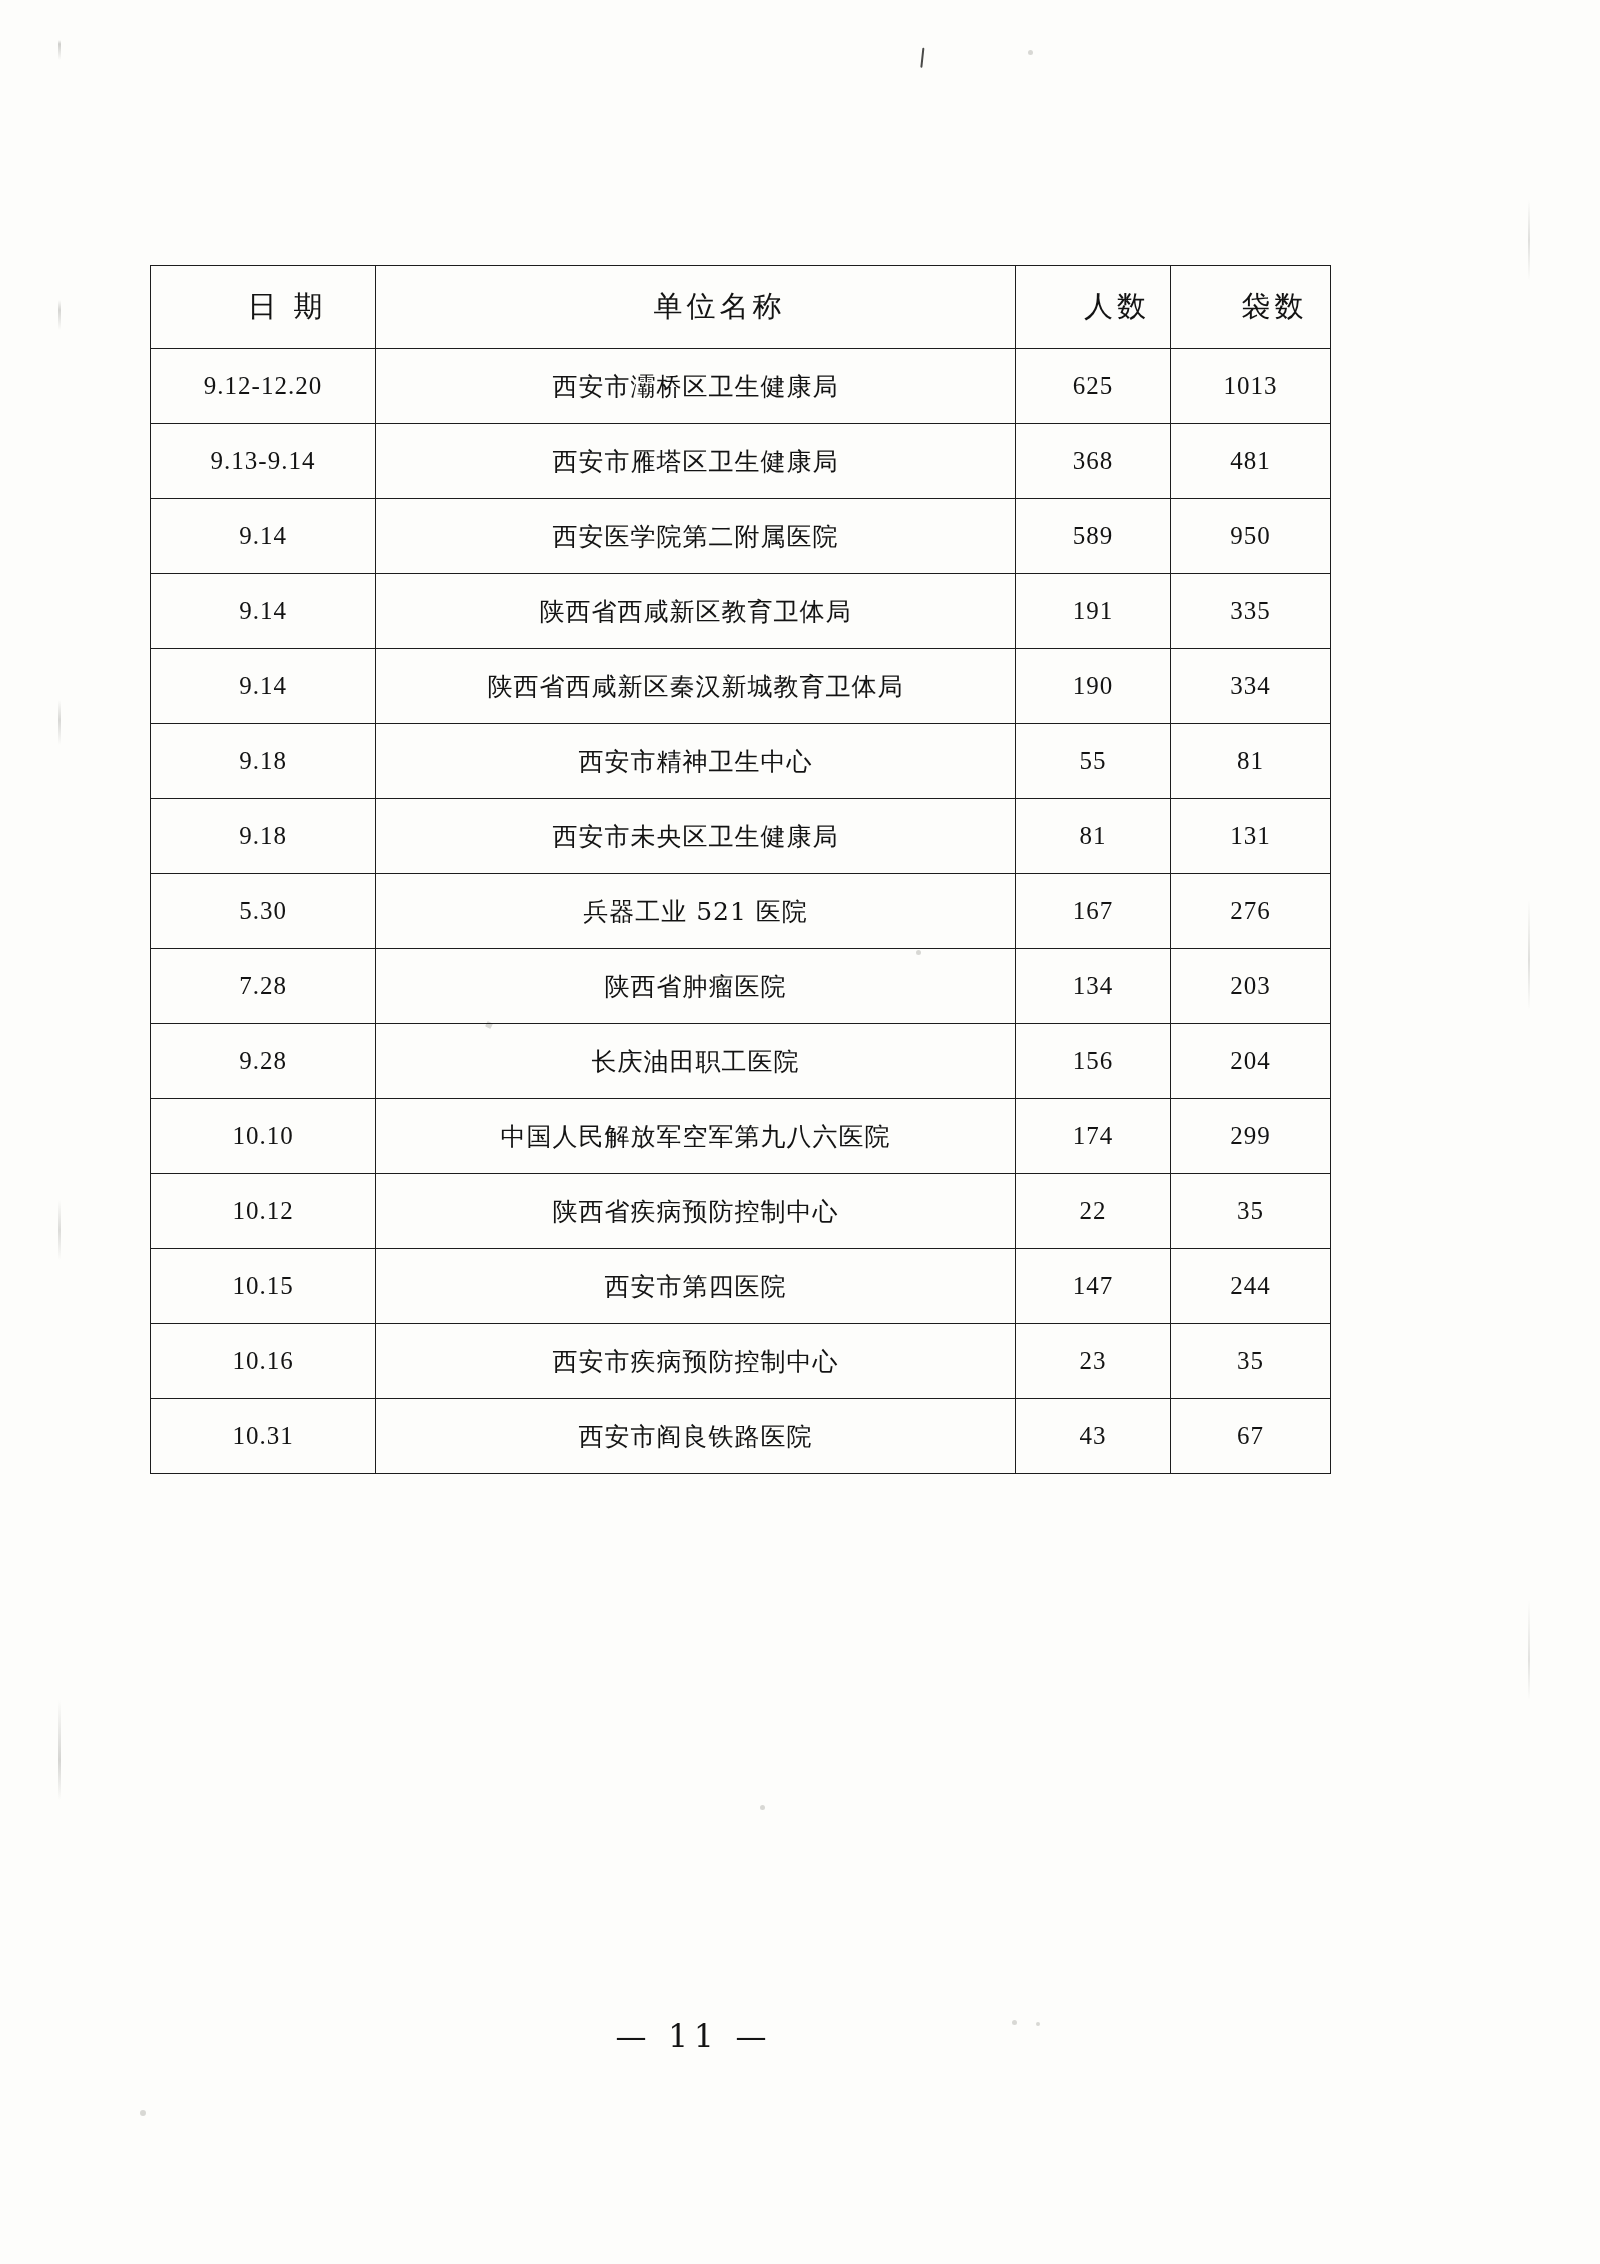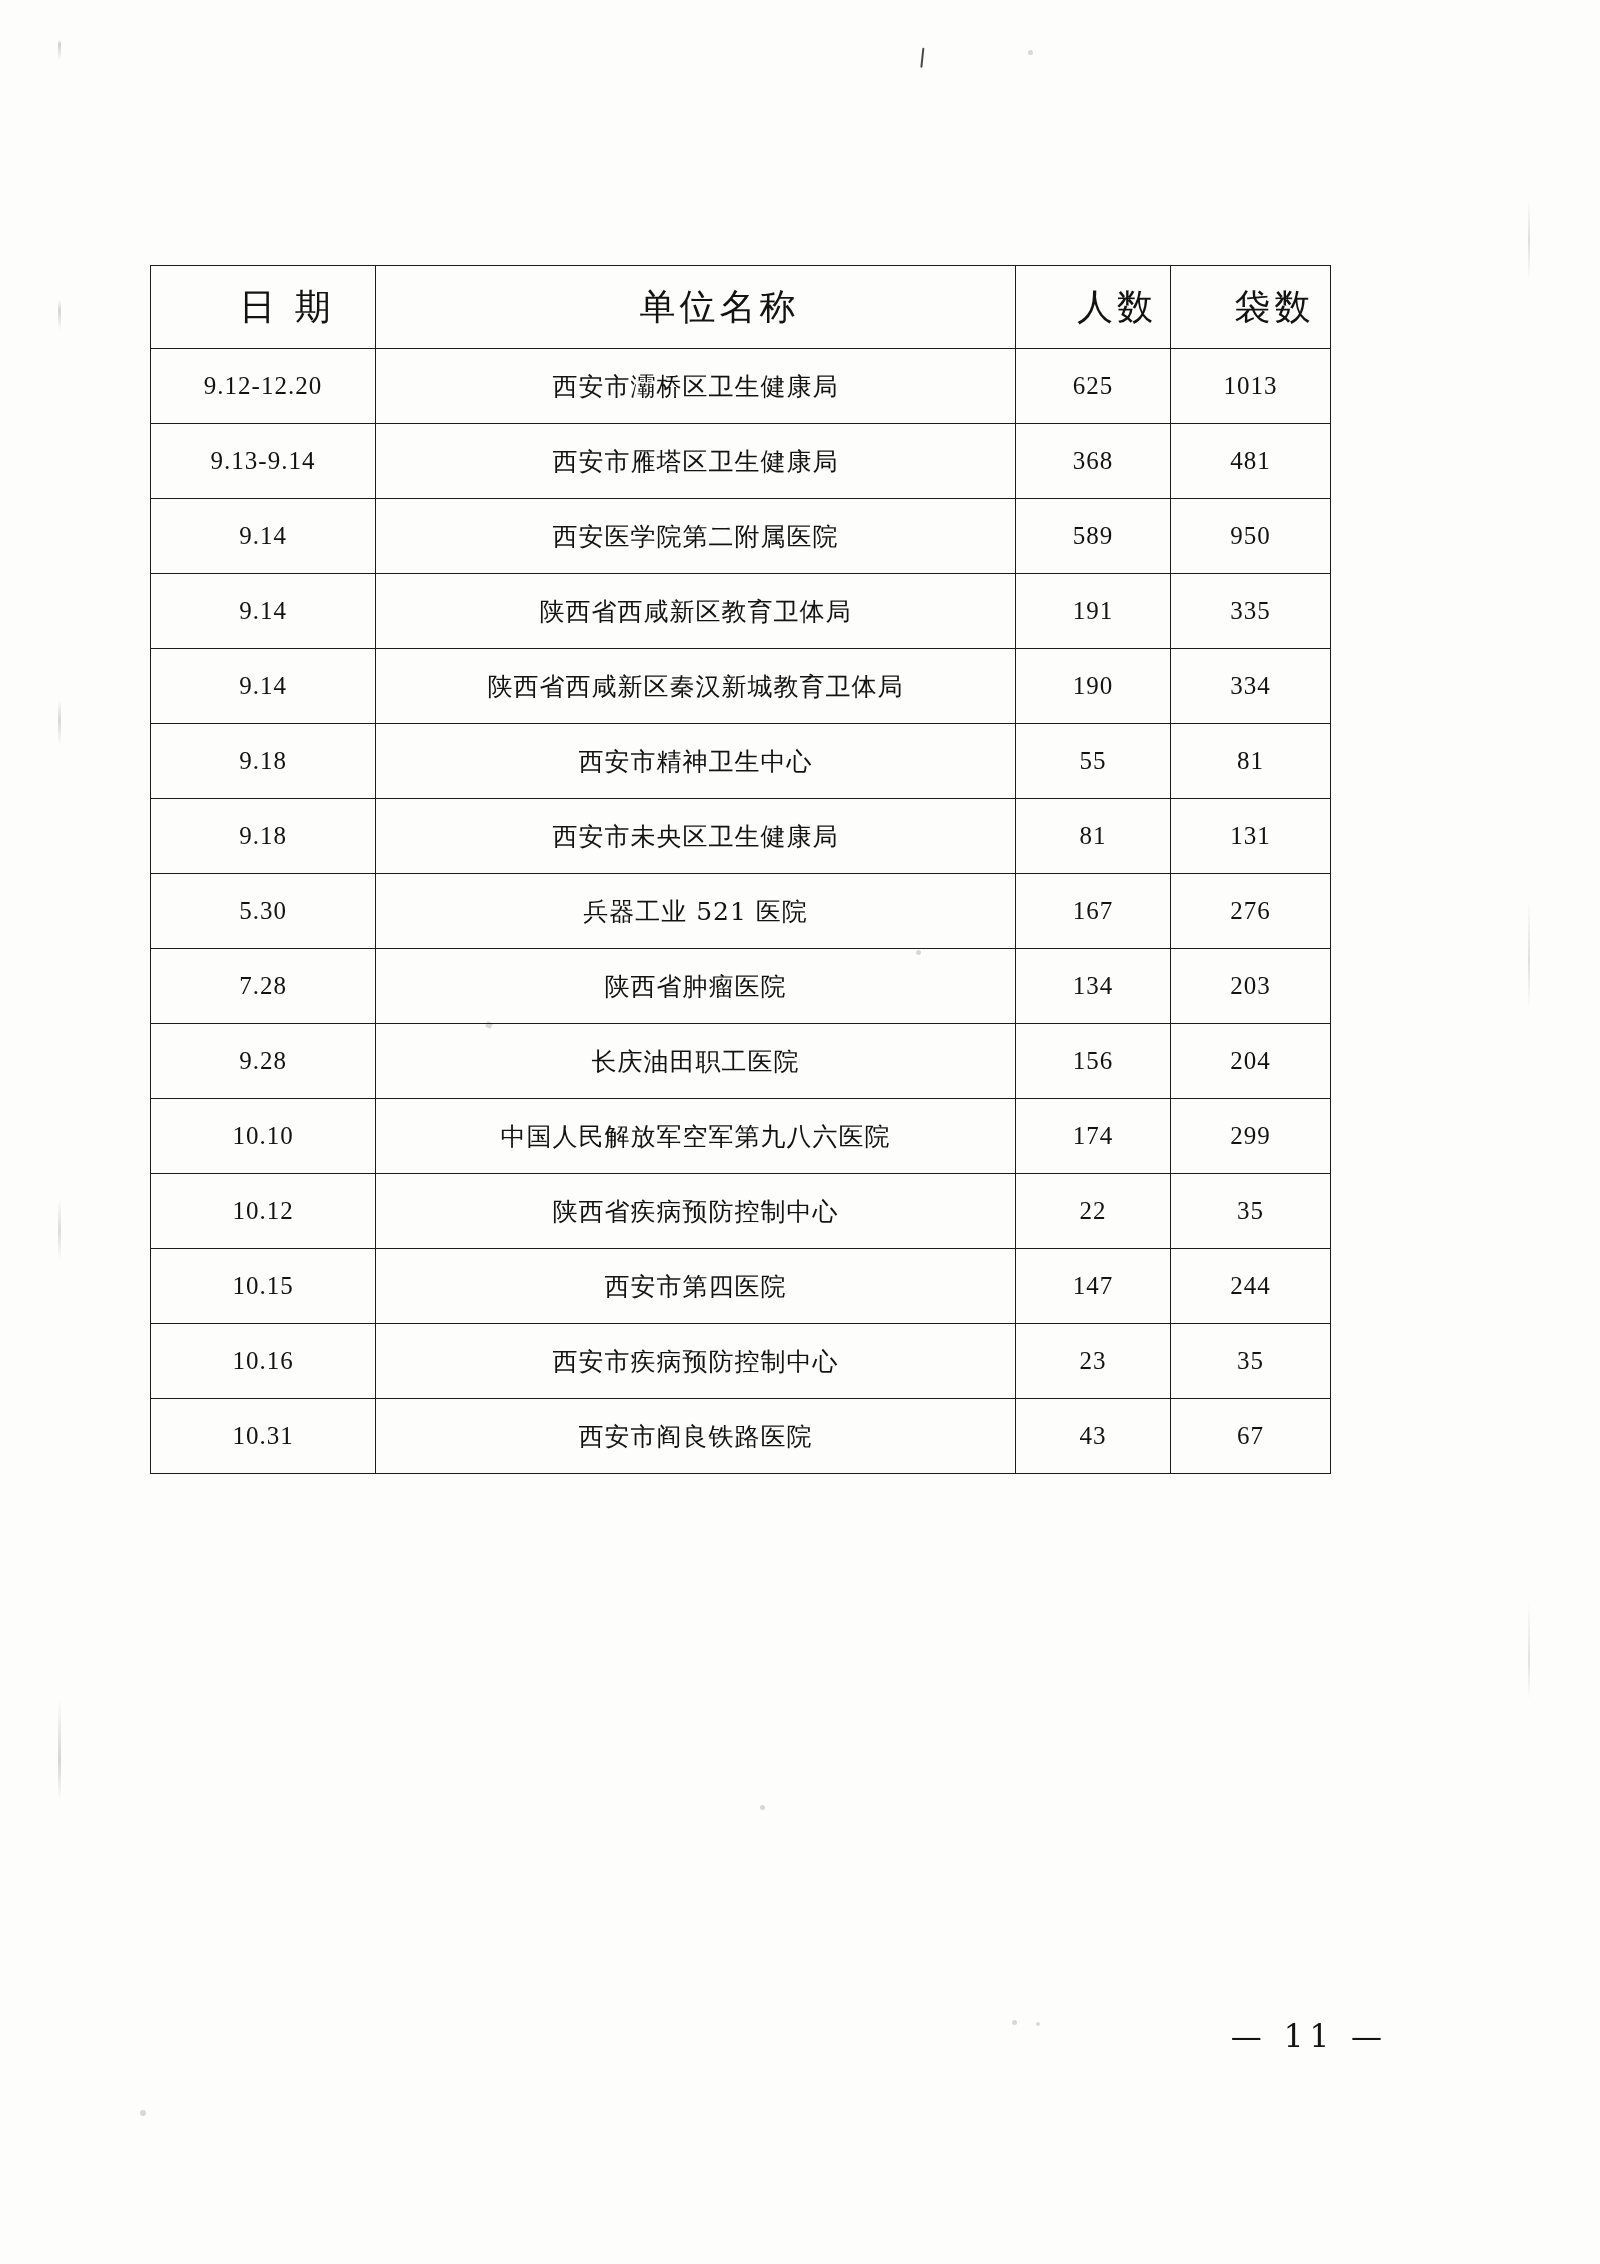--- a/index.html
+++ b/index.html
@@ -99,21 +99,21 @@
     vertical-align: middle;
     padding: 0;
     height: 74px;
     font-weight: normal;
     font-size: 25px;
     letter-spacing: 1px;
     color: #131313;
   }
   table.report th {
     height: 82px;
-    font-size: 36px;
+    font-size: 29px;
     letter-spacing: 4px;
     padding-left: 48px;
   }
   col.c-date   { width: 225px; }
   col.c-unit   { width: 640px; }
   col.c-people { width: 155px; }
   col.c-bags   { width: 160px; }
 
   td.date, td.num {
     font-family: Liberation Serif, serif;
@@ -123,21 +123,21 @@
   td.unit {
     font-size: 25.5px;
     letter-spacing: 2px;
   }
 
   .page-number {
     position: absolute;
     left: 0;
     top: 2018px;
     width: 1600px;
-    text-align: right;
+    text-align: center;
     padding-right: 212px;
     box-sizing: border-box;
     font-size: 31px;
     letter-spacing: 6px;
     color: #141414;
   }
 
   .bottom-dot-a { left: 140px; top: 2110px; width: 6px; height: 6px; }
   .bottom-dot-b { left: 760px; top: 1805px; width: 5px; height: 5px; }
   .bottom-dot-c { left: 1012px; top: 2020px; width: 5px; height: 5px; }

